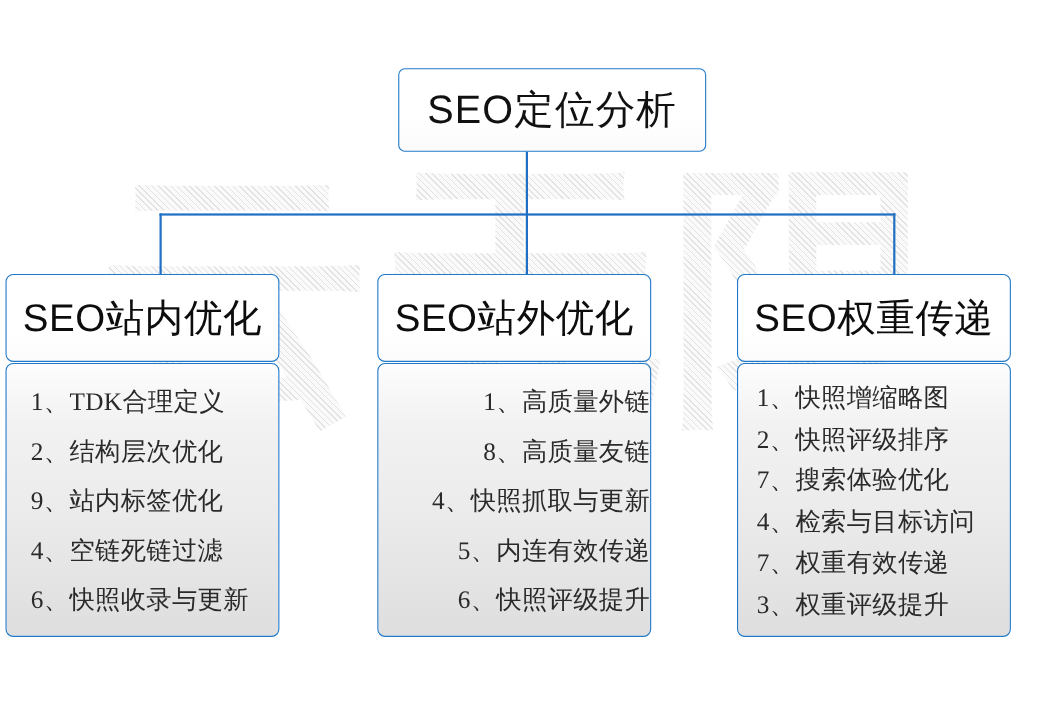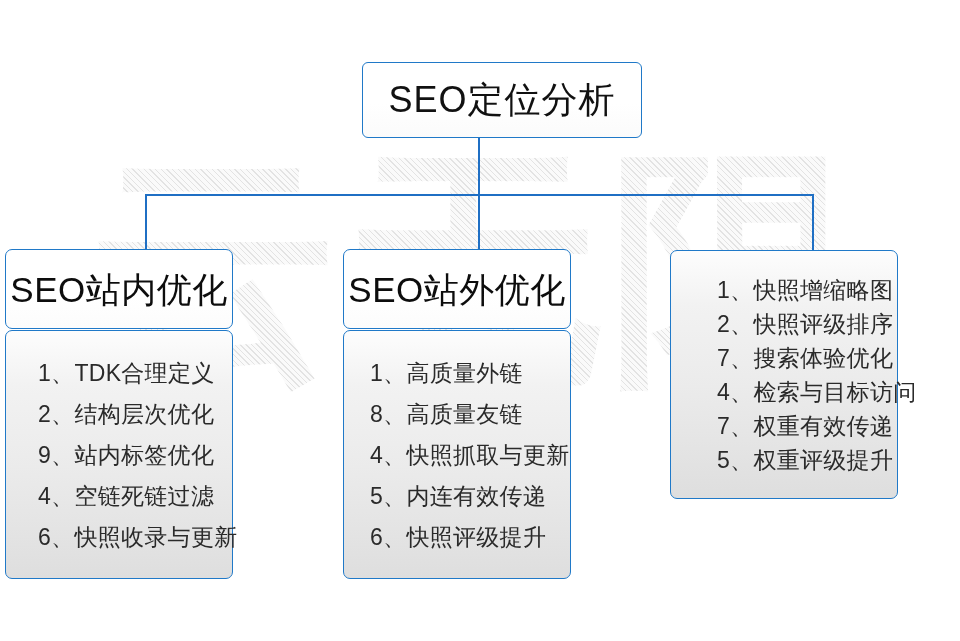--- a/index.html
+++ b/index.html
@@ -85,21 +85,21 @@
     font-size: 36px;
     color: #111111;
     letter-spacing: 1px;
     line-height: 1;
   }
 
   
   .column {
     position: absolute;
     top: 249px;
-    width: 228px;
+    width: 249px;
     z-index: 3;
   }
   .col-1 { left: 5px; }
   .col-2 { left: 343px; }
   .col-3 { left: 670px; }
 
   .col-header {
     box-sizing: border-box;
     height: 80px;
     border: 1.5px solid #2079c8;
@@ -129,36 +129,37 @@
                 #ebebeb 55%,
                 #e4e4e4 80%,
                 #dedede 100%);
     padding: 12px 0 10px 0;
     display: flex;
     flex-direction: column;
     justify-content: space-between;
   }
   .col-body ul {
     list-style: none;
-    margin: 10px;
+    margin: 0;
     padding: 0 0 0 22px;
     display: flex;
     flex-direction: column;
     justify-content: space-around;
     height: 100%;
+    font-family: Liberation Serif, serif;
   }
   .col-body li {
     font-size: 23px;
     color: #2a2a2a;
     line-height: 1;
     white-space: nowrap;
     letter-spacing: 0.3px;
   }
-  .col-2 .col-body ul { padding-left: 16px; }
-  .col-3 .col-body ul { padding-left: 36px; }
+  .col-2 .col-body ul { padding-left: 16px; align-items: flex-end; }
+  .col-3 .col-body ul { padding-left: 17px; }
 </style>
 </head>
 <body>
 
 <div id="canvas">
 
   <div class="watermark">
     <span class="watermark-text">云无限</span>
   </div>
 
@@ -196,25 +197,28 @@
         <li>1、高质量外链</li>
         <li>8、高质量友链</li>
         <li>4、快照抓取与更新</li>
         <li>5、内连有效传递</li>
         <li>6、快照评级提升</li>
       </ul>
     </div>
   </div>
 
   <div class="column col-3">
+    <div class="col-header">
+      <span class="col-header-label">SEO权重传递</span>
+    </div>
     <div class="col-body">
       <ul>
         <li>1、快照增缩略图</li>
         <li>2、快照评级排序</li>
         <li>7、搜索体验优化</li>
         <li>4、检索与目标访问</li>
         <li>7、权重有效传递</li>
-        <li>5、权重评级提升</li>
+        <li>3、权重评级提升</li>
       </ul>
     </div>
   </div>
 
 </div>
 
 </body></html>

